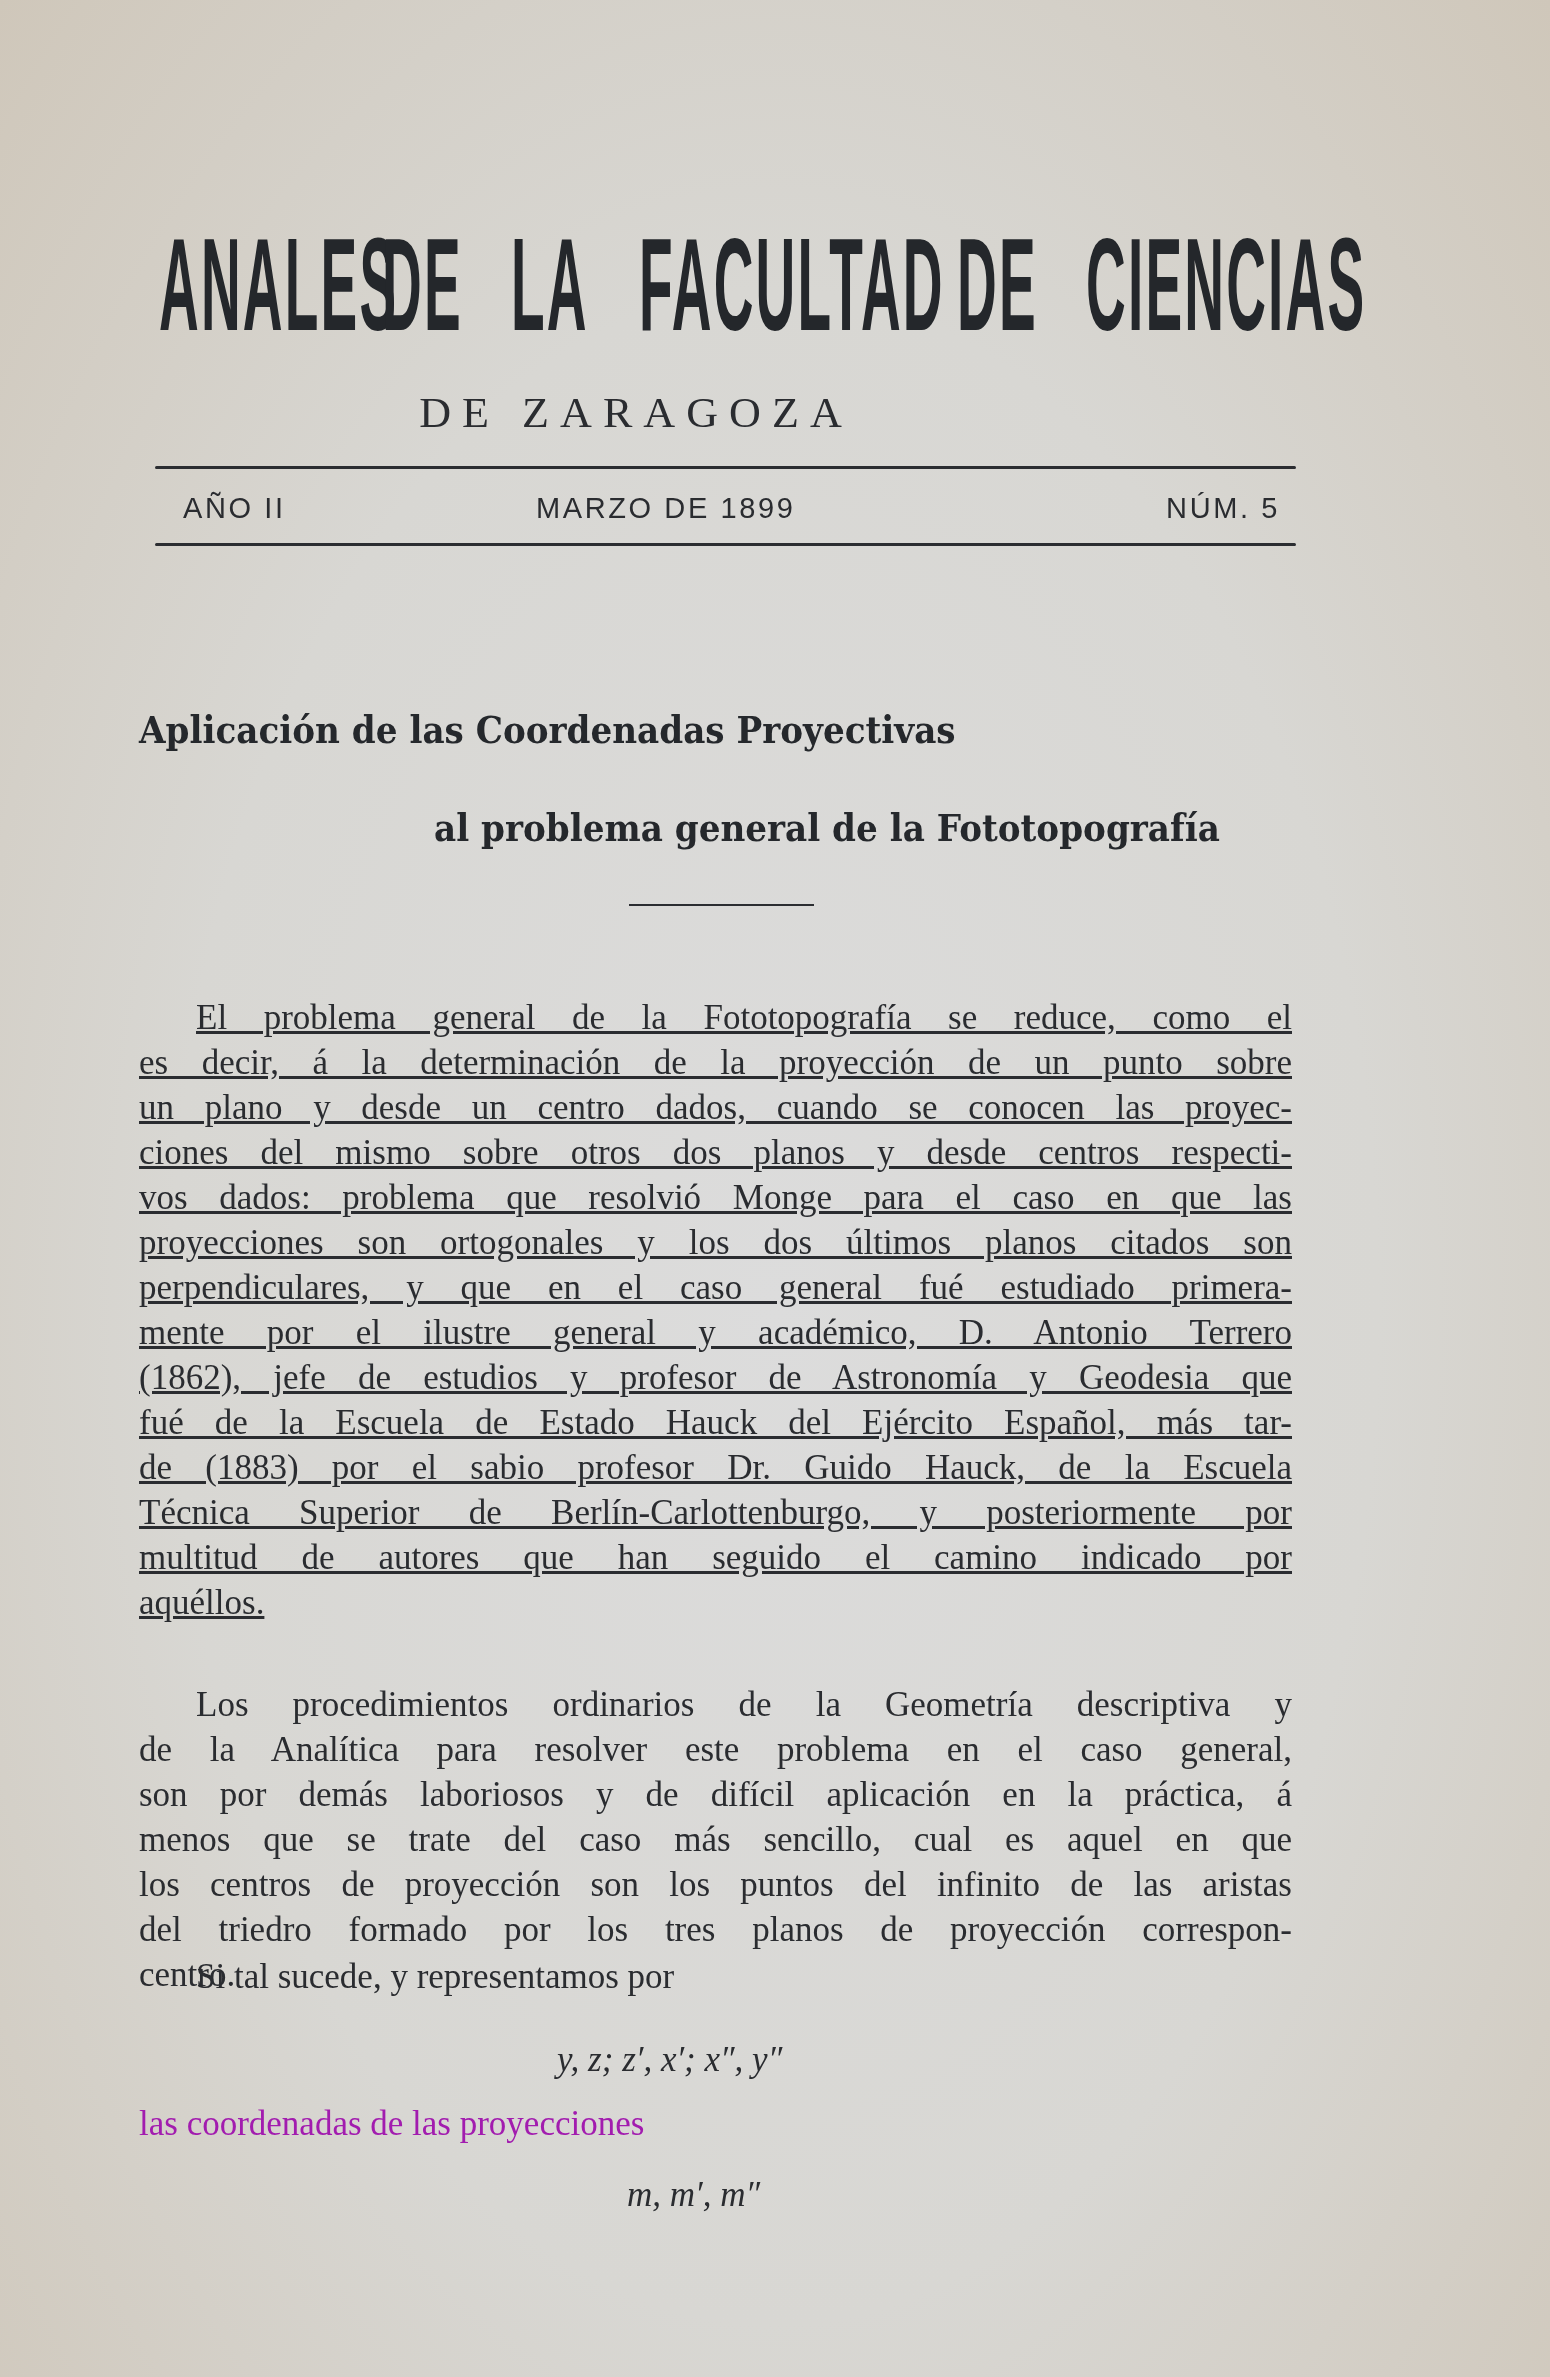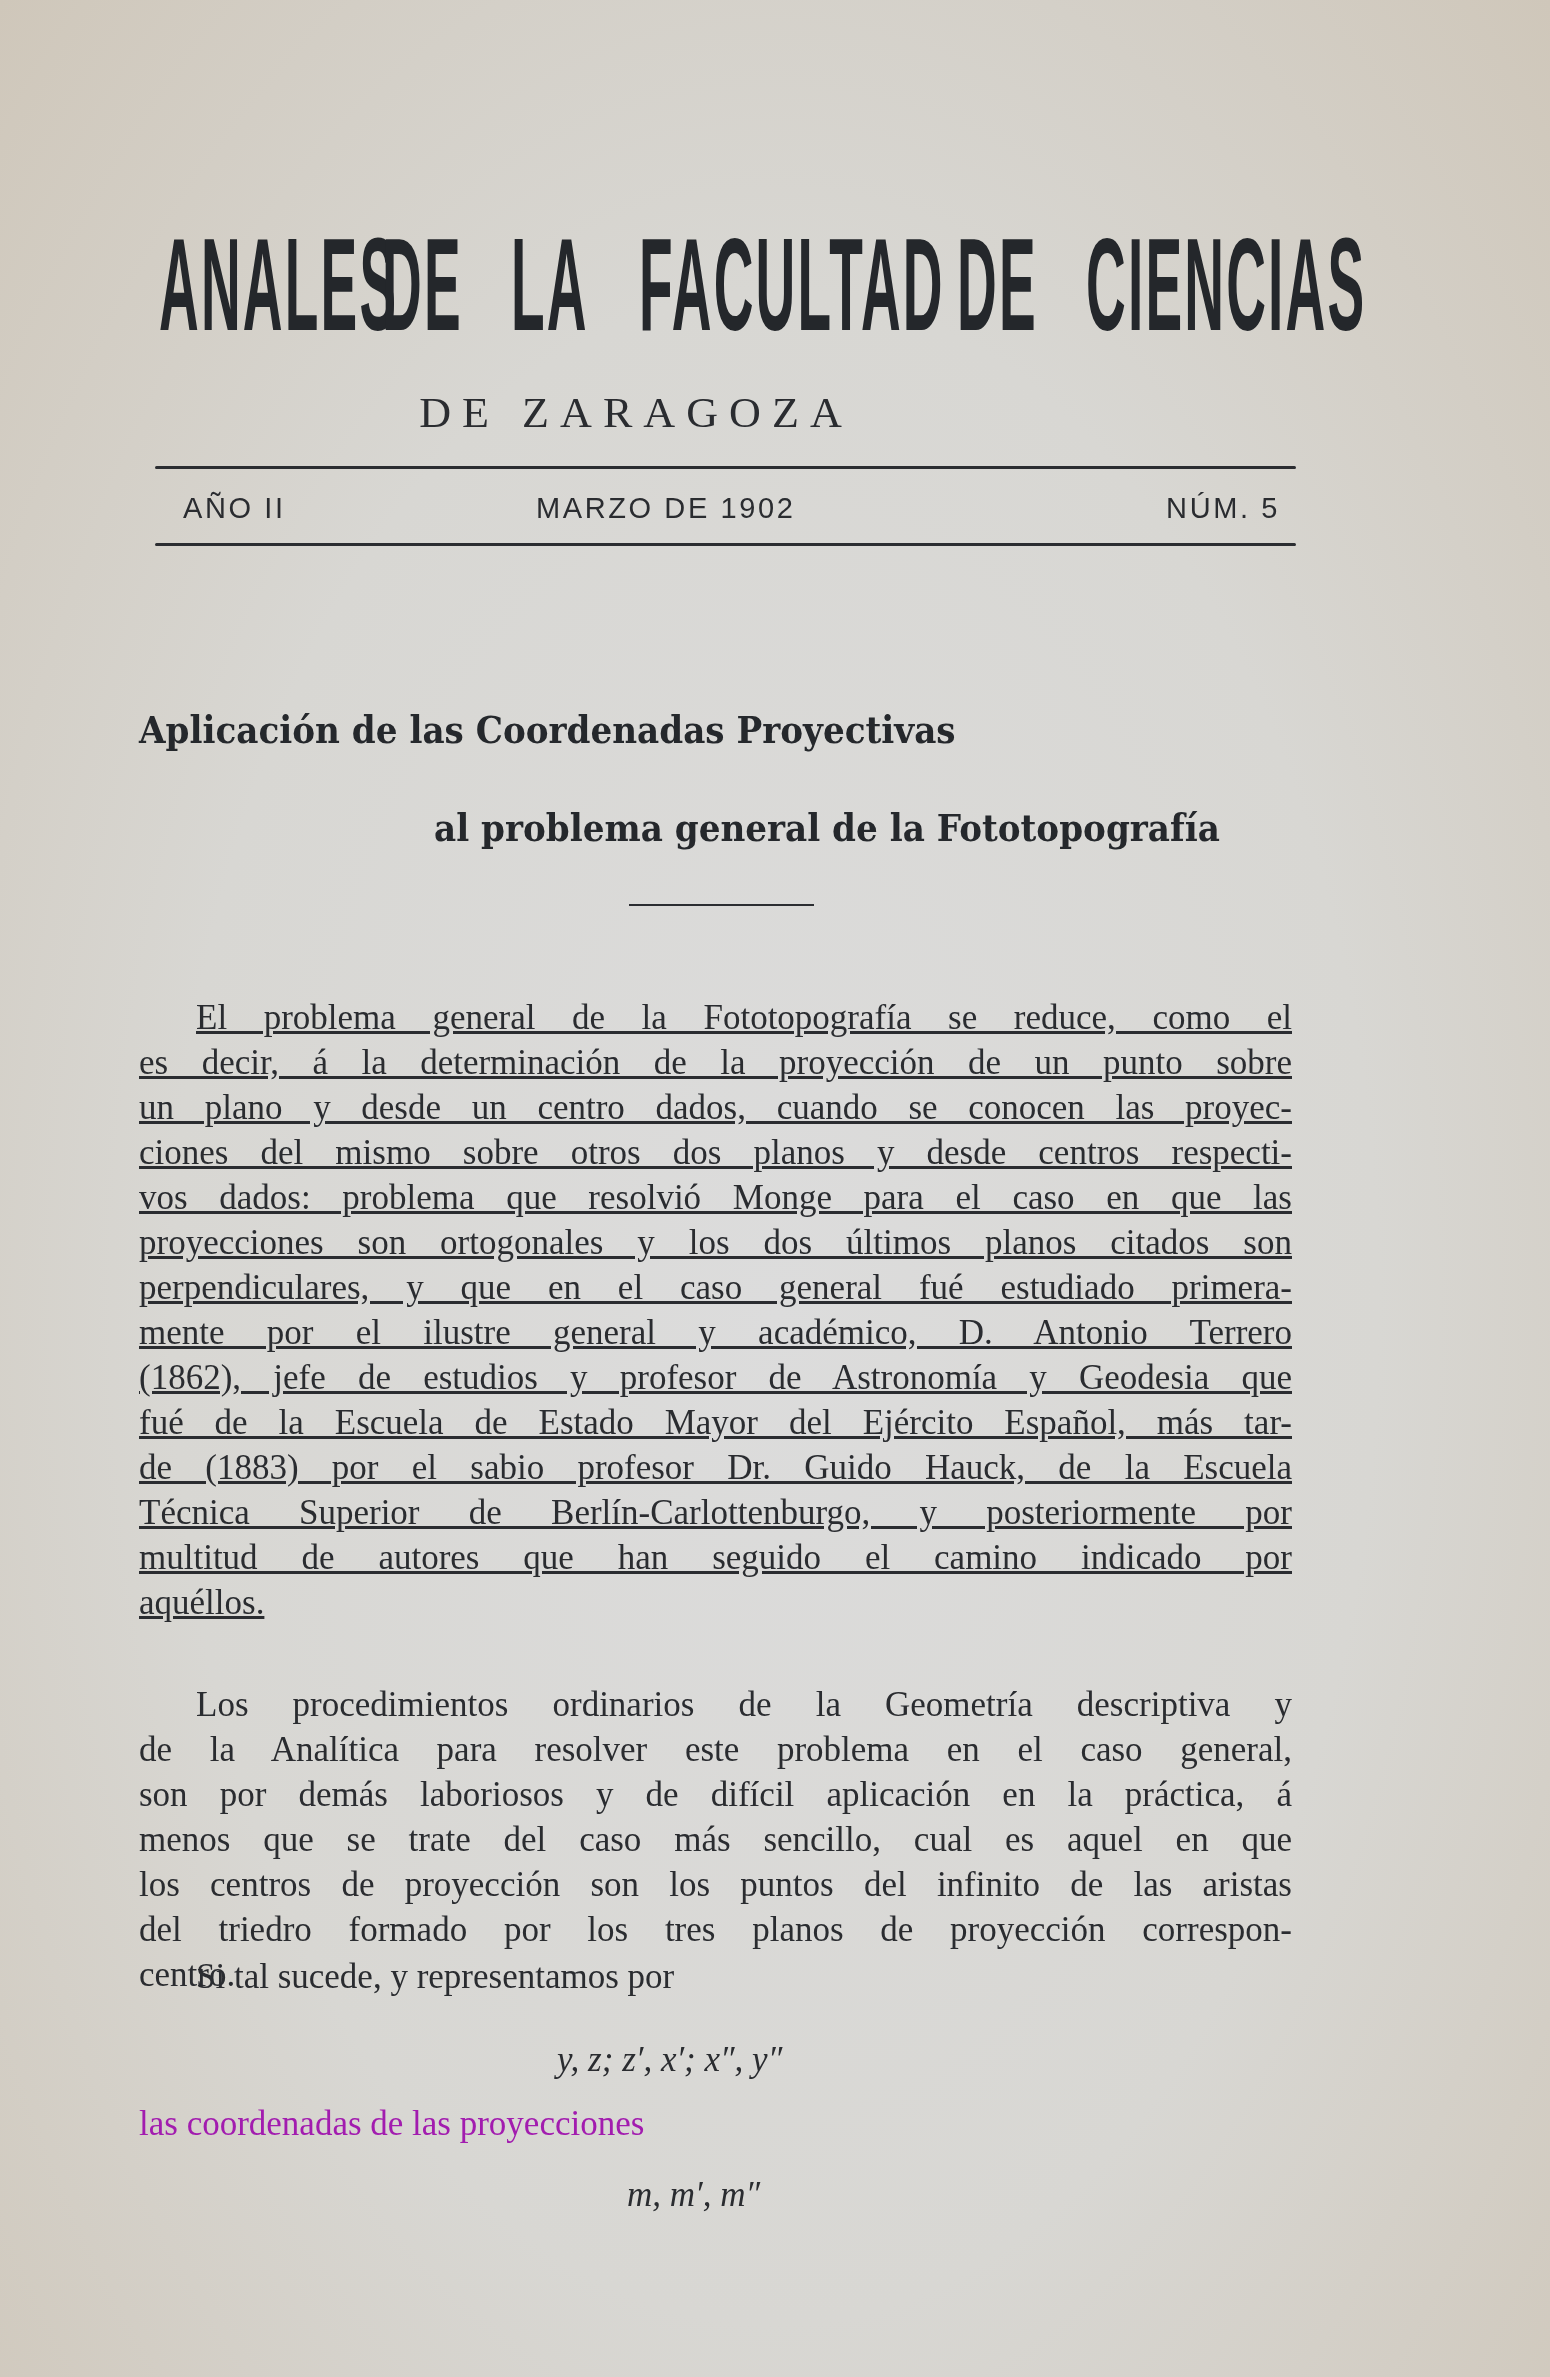--- a/index.html
+++ b/index.html
@@ -101,40 +101,40 @@
     <div class="wrap" style="width:260px"><span class="word">FACULTAD</span></div>
     <div class="wrap" style="width:71px"><span class="word">DE</span></div>
     <div class="wrap" style="width:209px"><span class="word">CIENCIAS</span></div>
   </div>
 
   <div class="masthead-sub">DE ZARAGOZA</div>
 
   <div class="rule top"></div>
   <div class="issue-line">
     <span class="issue-year">AÑO II</span>
-    <span class="issue-date">MARZO DE 1902</span>
+    <span class="issue-date">MARZO DE 1899</span>
     <span class="issue-num">NÚM. 5</span>
   </div>
   <div class="rule bottom"></div>
 
   <div class="article-title title-line-1">Aplicación de las Coordenadas Proyectivas</div>
   <div class="article-title title-line-2">al problema general de la Fototopografía</div>
   <div class="title-rule"></div>
 
   <div class="body-text para-1">
     <span class="body-line indent">El problema general de la Fototopografía se reduce, como el</span>
     <span class="body-line">es decir, á la determinación de la proyección de un punto sobre</span>
     <span class="body-line">un plano y desde un centro dados, cuando se conocen las proyec-</span>
     <span class="body-line">ciones del mismo sobre otros dos planos y desde centros respecti-</span>
     <span class="body-line">vos dados: problema que resolvió Monge para el caso en que las</span>
     <span class="body-line">proyecciones son ortogonales y los dos últimos planos citados son</span>
     <span class="body-line">perpendiculares, y que en el caso general fué estudiado primera-</span>
     <span class="body-line">mente por el ilustre general y académico, D. Antonio Terrero</span>
     <span class="body-line">(1862), jefe de estudios y profesor de Astronomía y Geodesia que</span>
-    <span class="body-line">fué de la Escuela de Estado Mayor del Ejército Español, más tar-</span>
+    <span class="body-line">fué de la Escuela de Estado Hauck del Ejército Español, más tar-</span>
     <span class="body-line">de (1883) por el sabio profesor Dr. Guido Hauck, de la Escuela</span>
     <span class="body-line">Técnica Superior de Berlín-Carlottenburgo, y posteriormente por</span>
     <span class="body-line">multitud de autores que han seguido el camino indicado por</span>
     <span class="body-line last">aquéllos.</span>
   </div>
 
   <div class="body-text para-2">
     <span class="body-line indent">Los procedimientos ordinarios de la Geometría descriptiva y</span>
     <span class="body-line">de la Analítica para resolver este problema en el caso general,</span>
     <span class="body-line">son por demás laboriosos y de difícil aplicación en la práctica, á</span>

